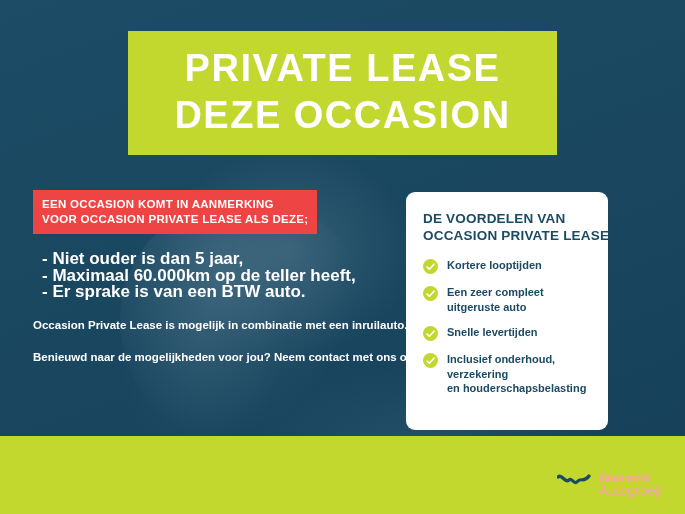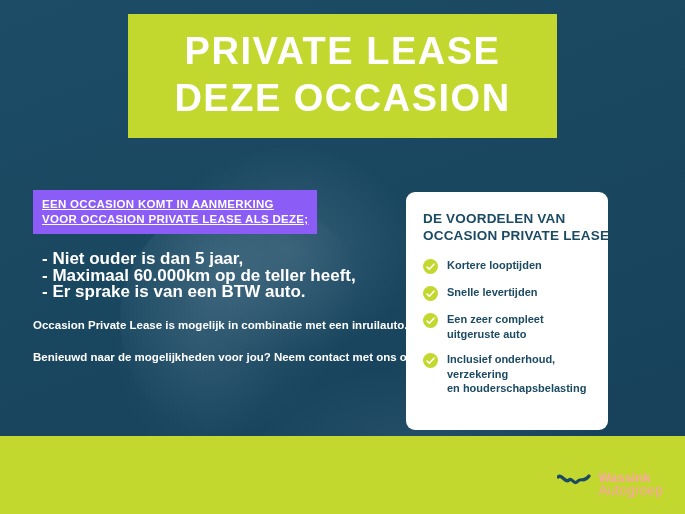--- a/index.html
+++ b/index.html
@@ -44,21 +44,21 @@
     position: absolute;
     left: 0; bottom: 0;
     width: 685px;
     height: 78px;
     background: #c3d82e;
   }
   
   .headline {
     position: absolute;
     left: 128px;
-    top: 14px;
+    top: 31px;
     width: 429px;
     background: #c3d82e;
     padding: 14px 10px 16px 10px;
     box-sizing: border-box;
     text-align: center;
   }
   .headline .line {
     display: block;
     color: #ffffff;
     font-weight: bold;
@@ -70,29 +70,28 @@
   }
   
   .left-col {
     position: absolute;
     left: 33px;
     top: 190px;
     width: 355px;
   }
   .green-label {
     display: inline-block;
-    background: #8b5cf6;
+    background: #ef4444;
     color: #ffffff;
     font-weight: bold;
     font-size: 11.5px;
     line-height: 15px;
     letter-spacing: 0.3px;
     padding: 7px 9px 7px 9px;
     text-transform: uppercase;
-    text-decoration: underline;
   }
   .green-label span { display: block; white-space: nowrap; }
   .bullets {
     margin-top: 17px;
     color: #ffffff;
     font-size: 17px;
     line-height: 16.5px;
     font-weight: bold;
     margin-left: 9px;
   }
@@ -206,29 +205,29 @@
             </svg>
         </span>
         <span class="adv-text">Kortere looptijden</span>
       </li>
       <li class="adv-item">
         <span class="check">
           <svg width="9" height="8" viewBox="0 0 9 8">
               <path d="M1 4 L3.3 6.2 L8 1.2" stroke="#ffffff" stroke-width="1.6" fill="none" stroke-linecap="round" stroke-linejoin="round"></path>
             </svg>
         </span>
+        <span class="adv-text">Een zeer compleet uitgeruste auto</span>
+      </li>
+      <li class="adv-item">
+        <span class="check">
+          <svg width="9" height="8" viewBox="0 0 9 8">
+              <path d="M1 4 L3.3 6.2 L8 1.2" stroke="#ffffff" stroke-width="1.6" fill="none" stroke-linecap="round" stroke-linejoin="round"></path>
+            </svg>
+        </span>
         <span class="adv-text">Snelle levertijden</span>
-      </li>
-      <li class="adv-item">
-        <span class="check">
-          <svg width="9" height="8" viewBox="0 0 9 8">
-              <path d="M1 4 L3.3 6.2 L8 1.2" stroke="#ffffff" stroke-width="1.6" fill="none" stroke-linecap="round" stroke-linejoin="round"></path>
-            </svg>
-        </span>
-        <span class="adv-text">Een zeer compleet uitgeruste auto</span>
       </li>
       <li class="adv-item">
         <span class="check">
           <svg width="9" height="8" viewBox="0 0 9 8">
               <path d="M1 4 L3.3 6.2 L8 1.2" stroke="#ffffff" stroke-width="1.6" fill="none" stroke-linecap="round" stroke-linejoin="round"></path>
             </svg>
         </span>
         <span class="adv-text" style="white-space: pre-line;">Inclusief onderhoud, verzekering
 en houderschapsbelasting</span>
       </li>

